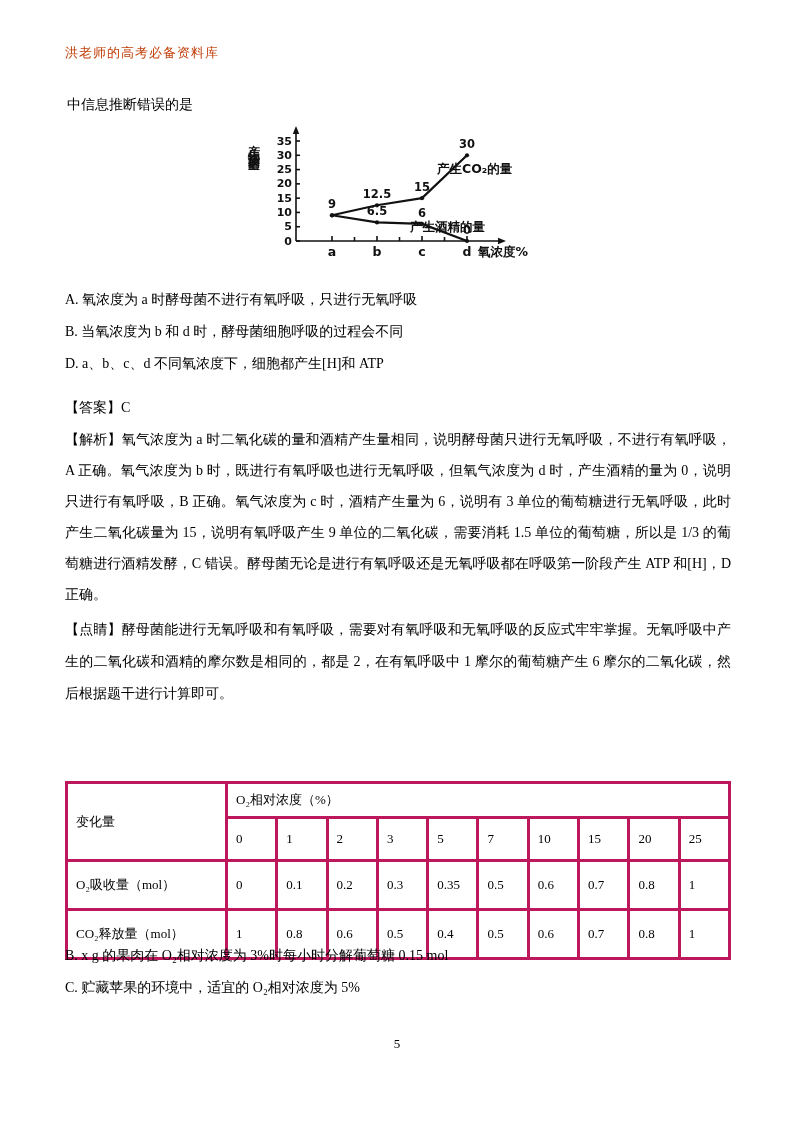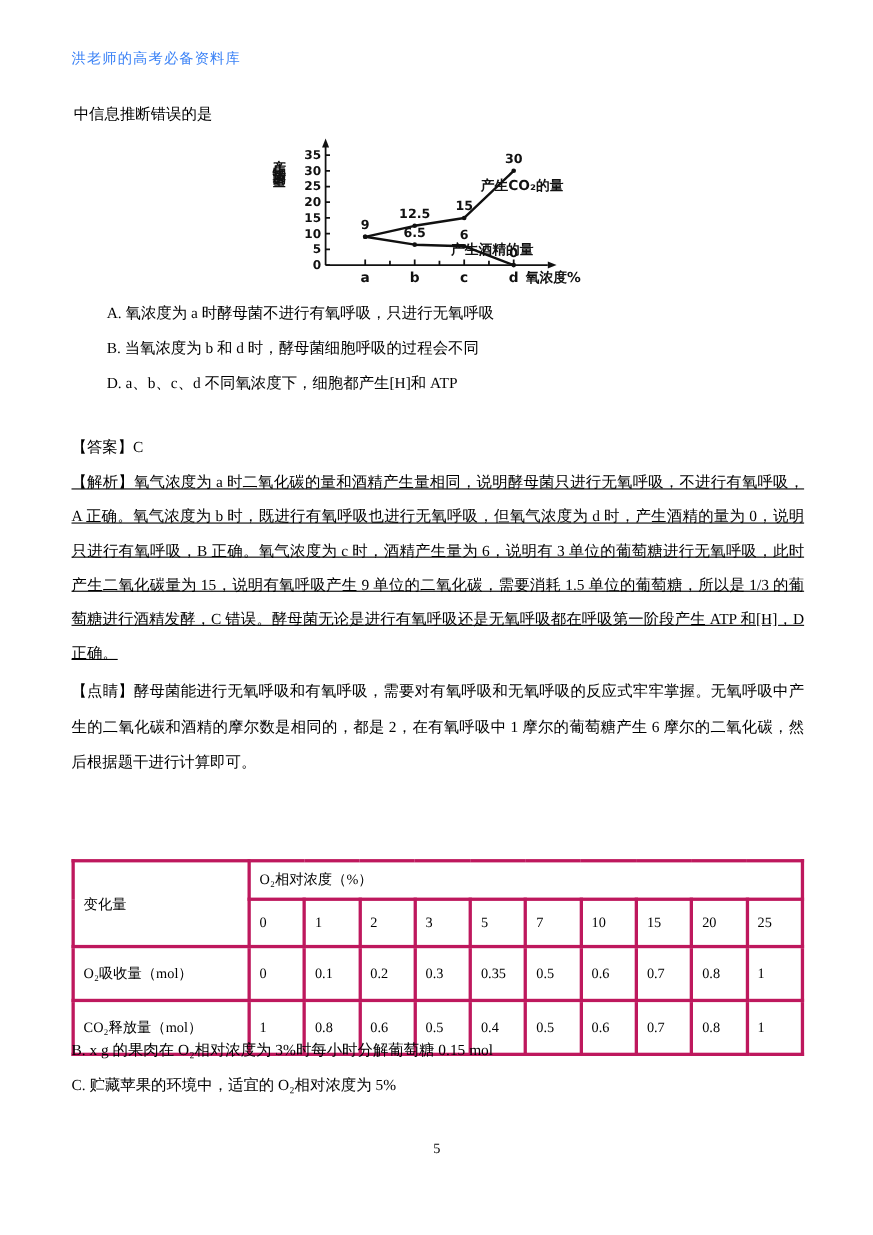--- a/index.html
+++ b/index.html
@@ -1,33 +1,33 @@
 <!DOCTYPE html>
 <html><head>
 <meta charset="utf-8">
 <style>
   html,body{margin:0;padding:0;background:#e9e9e9;}
   .page{
     position:relative;width:794px;height:1123px;margin:0 auto;background:#ffffff;
     font-family:"Liberation Serif","DejaVu Serif",serif;color:#000;overflow:hidden;
   }
   .abs{position:absolute;}
-  .site-header{left:65px;top:44px;width:400px;font-size:13px;color:#3b82f6;letter-spacing:1px;}
+  .site-header{left:65px;top:44px;width:400px;font-size:13px;color:#c2410c;letter-spacing:1px;}
   .q1-stem{left:67px;top:96px;width:660px;font-size:14px;line-height:18px;}
   .chart-wrap{left:244px;top:121px;display:flex;align-items:flex-start;}
   .chart-ylabel{
     writing-mode:vertical-rl;text-orientation:upright;
     font-family:"DejaVu Sans","Liberation Sans",sans-serif;
     font-weight:bold;font-size:12px;letter-spacing:3px;padding-top:14px;width:18px;color:#111;
   }
   .opt-block{left:65px;width:666px;font-size:14px;}
   .opt-block .opt{line-height:32px;white-space:nowrap;}
   .para{left:65px;width:666px;font-size:14px;text-align:justify;}
   .answer-line{left:65px;top:392px;width:666px;font-size:14px;line-height:32px;}
-  .analysis{top:424px;line-height:31px;text-decoration:underline;}
+  .analysis{top:424px;line-height:31px;}
   .tip{top:614px;line-height:32px;}
   .q2-stem{top:706px;line-height:32px;}
   .q2-table{
     left:65px;top:781px;width:666px;border-collapse:collapse;table-layout:fixed;
     font-size:13px;border:2px solid #000;
   }
   .q2-table td{border:3px solid #be185d;padding:2px 8px;text-align:left;vertical-align:middle;overflow:hidden;}
   .q2-table .r1 td{height:28px;}
   .q2-table .r2 td{height:36px;}
   .q2-table .dr td{height:42px;}
@@ -101,21 +101,21 @@
         <circle cx="115" cy="101.42857142857143" r="2.1" class="fill"></circle>
         <text x="115" y="94.42857142857143" text-anchor="middle" class="ptlbl">6.5</text>
         <circle cx="160" cy="102.85714285714286" r="2.1" class="fill"></circle>
         <text x="160" y="95.85714285714286" text-anchor="middle" class="ptlbl">6</text>
         <circle cx="205" cy="120" r="2.1" class="fill"></circle>
         <text x="205" y="113" text-anchor="middle" class="ptlbl">0</text>
         <text x="148" y="110" text-anchor="start" class="slbl">产生酒精的量</text>
       </svg>
   </div>
 
-  <div class="abs opt-block" style="top:270px;margin-left:32px;">
+  <div class="abs opt-block" style="top:284px;">
     <div class="opt">A. 氧浓度为 a 时酵母菌不进行有氧呼吸，只进行无氧呼吸</div>
     <div class="opt">B. 当氧浓度为 b 和 d 时，酵母菌细胞呼吸的过程会不同</div>
     <div class="opt">D. a、b、c、d 不同氧浓度下，细胞都产生[H]和 ATP</div>
   </div>
 
   <div class="abs answer-line">【答案】C</div>
 
   <div class="abs para analysis">【解析】氧气浓度为 a 时二氧化碳的量和酒精产生量相同，说明酵母菌只进行无氧呼吸，不进行有氧呼吸，A 正确。氧气浓度为 b 时，既进行有氧呼吸也进行无氧呼吸，但氧气浓度为 d 时，产生酒精的量为 0，说明只进行有氧呼吸，B 正确。氧气浓度为 c 时，酒精产生量为 6，说明有 3 单位的葡萄糖进行无氧呼吸，此时产生二氧化碳量为 15，说明有氧呼吸产生 9 单位的二氧化碳，需要消耗 1.5 单位的葡萄糖，所以是 1/3 的葡萄糖进行酒精发酵，C 错误。酵母菌无论是进行有氧呼吸还是无氧呼吸都在呼吸第一阶段产生 ATP 和[H]，D 正确。</div>
 
   <div class="abs para tip">【点睛】酵母菌能进行无氧呼吸和有氧呼吸，需要对有氧呼吸和无氧呼吸的反应式牢牢掌握。无氧呼吸中产生的二氧化碳和酒精的摩尔数是相同的，都是 2，在有氧呼吸中 1 摩尔的葡萄糖产生 6 摩尔的二氧化碳，然后根据题干进行计算即可。</div>

